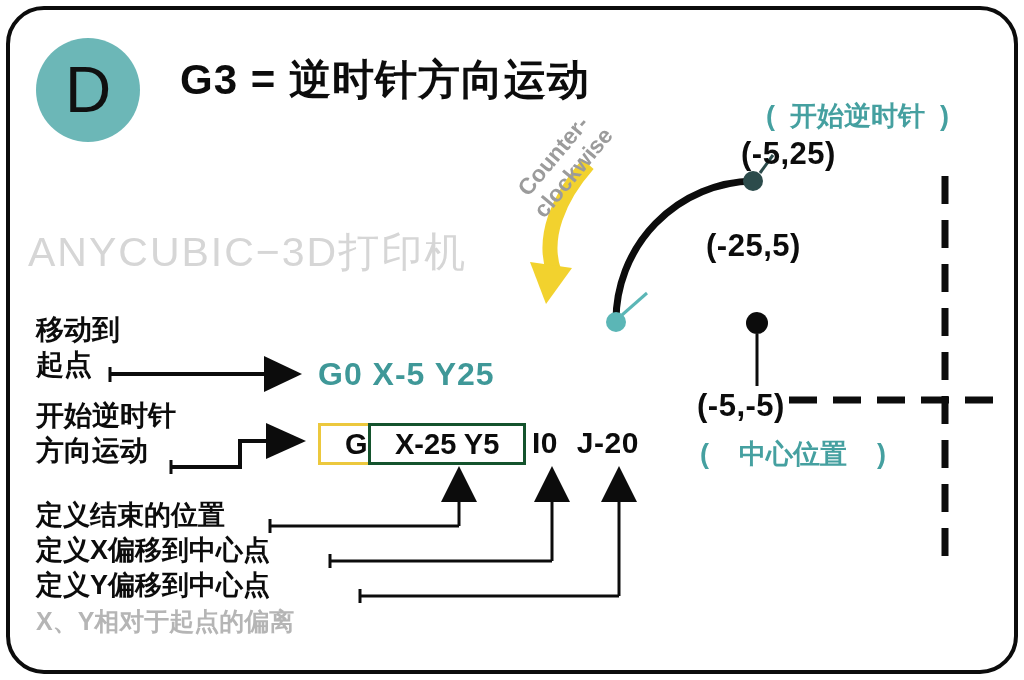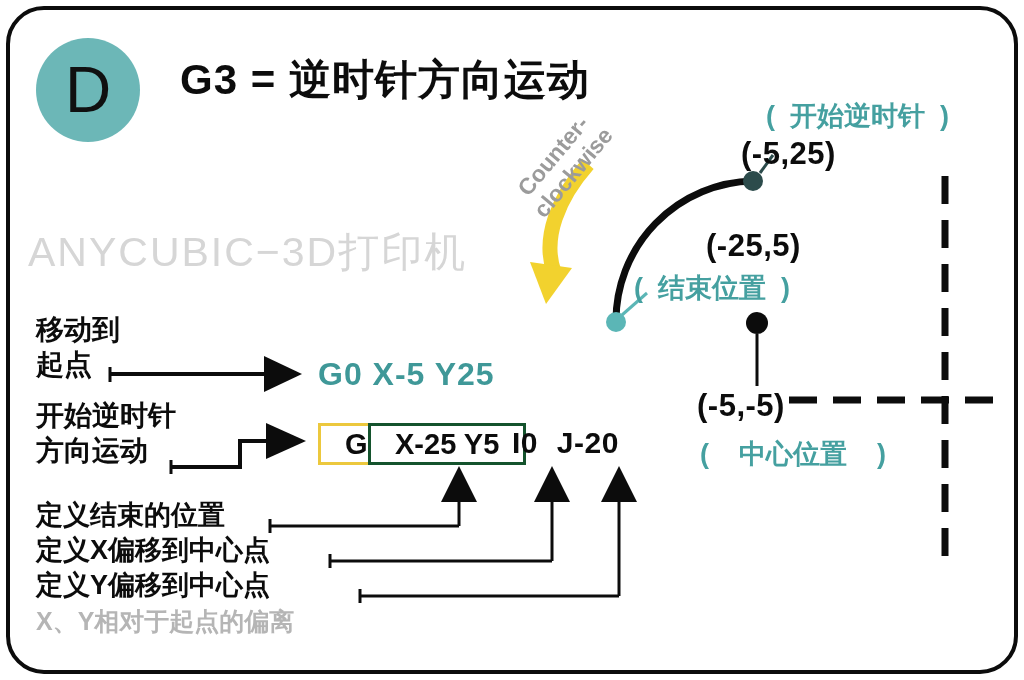--- a/index.html
+++ b/index.html
@@ -62,21 +62,21 @@
   }
   .codebox{
     top:423px;height:34px;
     display:flex;align-items:center;justify-content:center;
     font-size:29px;font-weight:800;color:#0c0c0c;
     padding:1px 24px;background:#ffffff;
   }
   .g3-box{left:318px;border:3px solid #ecc83d;}
   .xy-box{left:368px;border:3px solid #14532d;}
   .ij-text{
-    left:512px;top:426px;
+    left:532px;top:426px;
     font-size:30px;font-weight:800;word-spacing:10px;letter-spacing:0.5px;
   }
 
   .note{font-size:27px;font-weight:800;line-height:35px;}
   .note-end{left:36px;top:498px;}
   .note-x{left:36px;top:533px;}
   .note-y{left:36px;top:568px;}
   .note-rel{left:36px;top:604px;font-size:25px;color:#b5b5b5;}
 
   svg.overlay{position:absolute;left:0;top:0;pointer-events:none;}
@@ -139,21 +139,20 @@
 
   <div class="abs ccw">
     <div>Counter-</div>
     <div>clockwise</div>
   </div>
 
   <div class="abs poslabel ws-pre start-label">(  开始逆时针  )</div>
   <div class="abs coord start-coord">(-5,25)</div>
 
   <div class="abs coord end-coord">(-25,5)</div>
-  <div class="abs poslabel ws-pre end-label">(  结束位置  )</div>
 
   <div class="abs coord center-coord">(-5,-5)</div>
   <div class="abs poslabel ws-pre center-label">(    中心位置    )</div>
 
   <div class="abs cjk ws-prl move-label">移动到
 起点</div>
   <div class="abs code-teal">G0 X-5 Y25</div>
 
   <div class="abs cjk ws-prl arc-label">开始逆时针
 方向运动</div>

